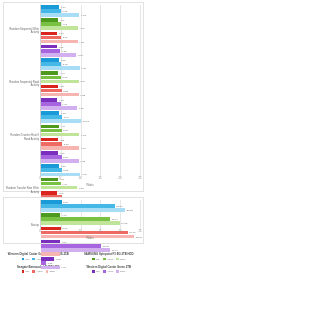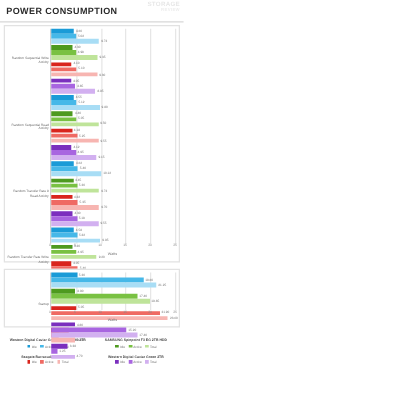--- a/index.html
+++ b/index.html
@@ -110,27 +110,20 @@
   }
   .legend-key{display:flex;align-items:center;gap:1px;}
   .swatch{width:2.6px;height:2.6px;display:inline-block;}
   .legend-key-label{font-size:2.5px;color:#7a7a7a;}
 </style>
 </head>
 <body>
 
 <div class="page">
 
-  <div class="header">
-    <div class="page-title">POWER CONSUMPTION</div>
-    <div class="brand">
-      <div class="brand-top">STORAGE</div>
-      <div class="brand-bot">REVIEW</div>
-    </div>
-  </div>
 
   <div class="chart main">
     <div class="plot">
       <div class="grid">
           <div class="gridline" style="left: 20%;"></div>
           <div class="gridline" style="left: 40%;"></div>
           <div class="gridline" style="left: 60%;"></div>
           <div class="gridline" style="left: 80%;"></div>
           <div class="gridline" style="left: 100%;"></div>
         </div>

